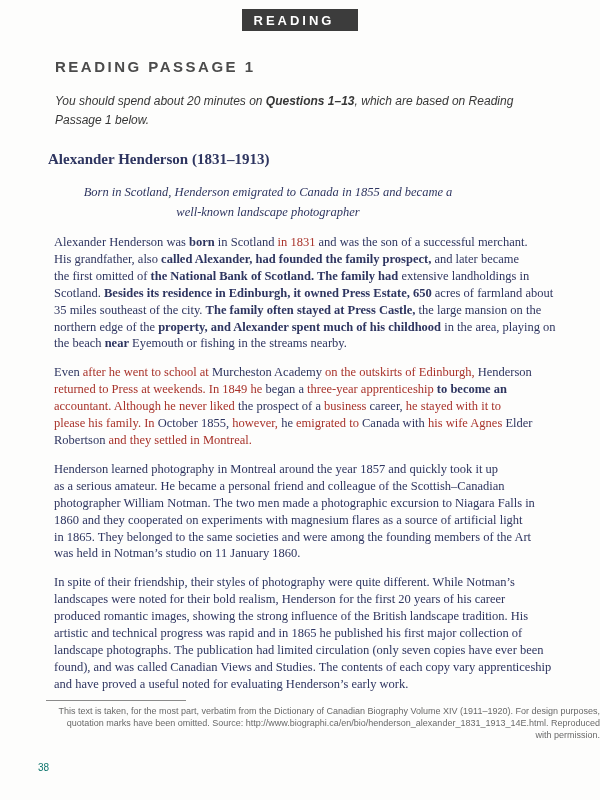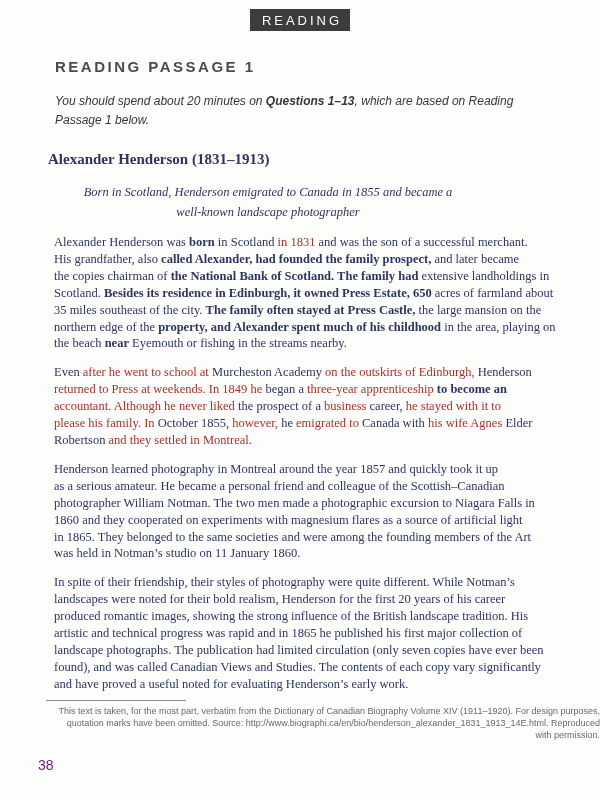--- a/index.html
+++ b/index.html
@@ -5,22 +5,22 @@
   html,body{margin:0;padding:0;}
   body{
     width:600px;height:800px;overflow:hidden;
     background:#fdfdfc;
     font-family:"Liberation Serif",serif;
   }
   .page{position:relative;width:600px;height:800px;}
   .banner-row{padding-top:9px;display:flex;justify-content:center;}
   .banner{
     background:#3c3c3c;color:#fff;
-    font-family:"Liberation Sans",sans-serif;font-weight:normal;font-size:13px;
-    letter-spacing:3px;padding:4px 8px 3px 12px;
+    font-family:"Liberation Sans",sans-serif;font-weight:bold;font-size:13px;
+    letter-spacing:3px;padding:4px 24px 3px 12px;
   }
   .passage-title{
     margin:27px 0 0 55px;
     font-family:"Liberation Sans",sans-serif;font-weight:bold;font-size:15px;
     letter-spacing:2.5px;color:#4b4b4b;
   }
   .instructions{
     margin:17px 0 0 55px;
     font-family:"Liberation Sans",sans-serif;font-style:italic;
     font-size:12px;line-height:19px;color:#373737;
@@ -48,23 +48,23 @@
     margin:7px 0 0 46px;width:140px;height:0;
     border-top:1px solid #8a8a8a;
   }
   .footnote{
     margin:4px 0 0 45px;
     font-family:"Liberation Sans",sans-serif;
     font-size:9px;line-height:12px;color:#696969;text-align:right;
   }
   .footnote .line{white-space:pre;}
   .pagenum{
-    margin:16px 0 0 38px;
+    margin:21px 0 0 38px;
     font-family:"Liberation Sans",sans-serif;
-    font-size:14px;color:#701a75;
+    font-size:10px;color:#0f766e;
   }
 </style>
 </head>
 <body>
 
 <div class="page">
 
   <div class="banner-row">
     <div class="banner" style="background: rgb(60, 60, 60); color: rgb(255, 255, 255);">READING</div>
   </div>
@@ -79,21 +79,21 @@
   <h2 class="article-title">Alexander Henderson (1831–1913)</h2>
 
   <div class="subtitle">
       <div class="line"><span>Born in Scotland, Henderson emigrated to Canada in 1855 and became a</span></div>
       <div class="line"><span>well-known landscape photographer</span></div>
     </div>
 
   <div class="para">
       <div class="line"><span class="n">Alexander Henderson was </span><span class="n b">born</span><span class="n"> in Scotland </span><span class="r">in 1831</span><span class="n"> and was the son of a successful merchant.</span></div>
       <div class="line"><span class="n">His grandfather, also </span><span class="n b">called Alexander, had founded the family prospect,</span><span class="n"> and later became</span></div>
-      <div class="line"><span class="n">the copies chairman of </span><span class="n b">the National Bank of Scotland. The family had</span><span class="n"> extensive landholdings in</span></div>
+      <div class="line"><span class="n">the first omitted of </span><span class="n b">the National Bank of Scotland. The family had</span><span class="n"> extensive landholdings in</span></div>
       <div class="line"><span class="n">Scotland. </span><span class="n b">Besides its residence in Edinburgh, it owned Press Estate, 650</span><span class="n"> acres of farmland about</span></div>
       <div class="line"><span class="n">35 miles southeast of the city. </span><span class="n b">The family often stayed at Press Castle,</span><span class="n"> the large mansion on the</span></div>
       <div class="line"><span class="n">northern edge of the </span><span class="n b">property, and Alexander spent much of his childhood</span><span class="n"> in the area, playing on</span></div>
       <div class="line"><span class="n">the beach </span><span class="n b">near</span><span class="n"> Eyemouth or fishing in the streams nearby.</span></div>
     </div>
   <div class="para">
       <div class="line"><span class="n">Even </span><span class="r">after he went to school at </span><span class="n">Murcheston Academy </span><span class="r">on the outskirts of Edinburgh, </span><span class="n">Henderson</span></div>
       <div class="line"><span class="r">returned to Press at weekends. In 1849 he </span><span class="n">began a </span><span class="r">three-year apprenticeship </span><span class="n b">to become an</span></div>
       <div class="line"><span class="r">accountant. Although he never liked </span><span class="n">the prospect of a </span><span class="r">business </span><span class="n">career, </span><span class="r">he stayed with it to</span></div>
       <div class="line"><span class="r">please his family. In </span><span class="n">October 1855, </span><span class="r">however, </span><span class="n">he </span><span class="r">emigrated to </span><span class="n">Canada with </span><span class="r">his wife Agnes </span><span class="n">Elder</span></div>
@@ -106,21 +106,21 @@
       <div class="line"><span class="n">1860 and they cooperated on experiments with magnesium flares as a source of artificial light</span></div>
       <div class="line"><span class="n">in 1865. They belonged to the same societies and were among the founding members of the Art</span></div>
       <div class="line"><span class="n">was held in Notman’s studio on 11 January 1860.</span></div>
     </div>
   <div class="para">
       <div class="line"><span class="n">In spite of their friendship, their styles of photography were quite different. While Notman’s</span></div>
       <div class="line"><span class="n">landscapes were noted for their bold realism, Henderson for the first 20 years of his career</span></div>
       <div class="line"><span class="n">produced romantic images, showing the strong influence of the British landscape tradition. His</span></div>
       <div class="line"><span class="n">artistic and technical progress was rapid and in 1865 he published his first major collection of</span></div>
       <div class="line"><span class="n">landscape photographs. The publication had limited circulation (only seven copies have ever been</span></div>
-      <div class="line"><span class="n">found), and was called </span><span class="n i">Canadian Views and Studies</span><span class="n">. The contents of each copy vary significantly</span></div>
+      <div class="line"><span class="n">found), and was called </span><span class="n i">Canadian Views and Studies</span><span class="n">. The contents of each copy vary apprenticeship</span></div>
       <div class="line"><span class="n">and have proved a useful noted for evaluating Henderson’s early work.</span></div>
     </div>
 
   <div class="footrule"></div>
 
   <div class="footnote">
       <div class="line"><span>This text is taken, for the most part, verbatim from the </span><span class="i">Dictionary of Canadian Biography</span><span> Volume XIV (1911–1920). For design purposes,</span></div>
       <div class="line"><span>quotation marks have been omitted. Source: http://www.biographi.ca/en/bio/henderson_alexander_1831_1913_14E.html. Reproduced</span></div>
       <div class="line"><span>with permission.</span></div>
     </div>

